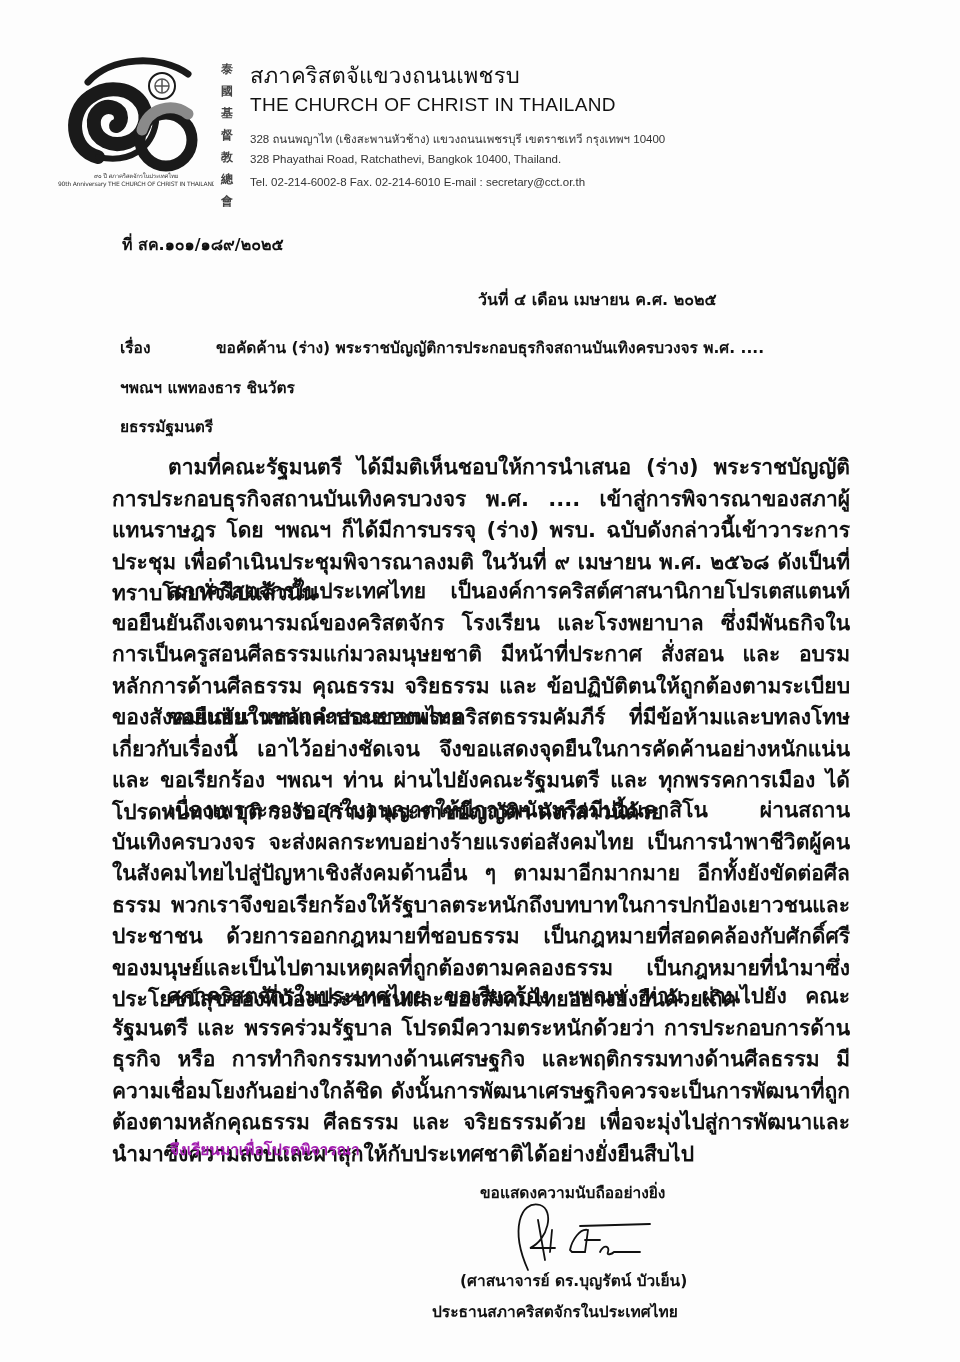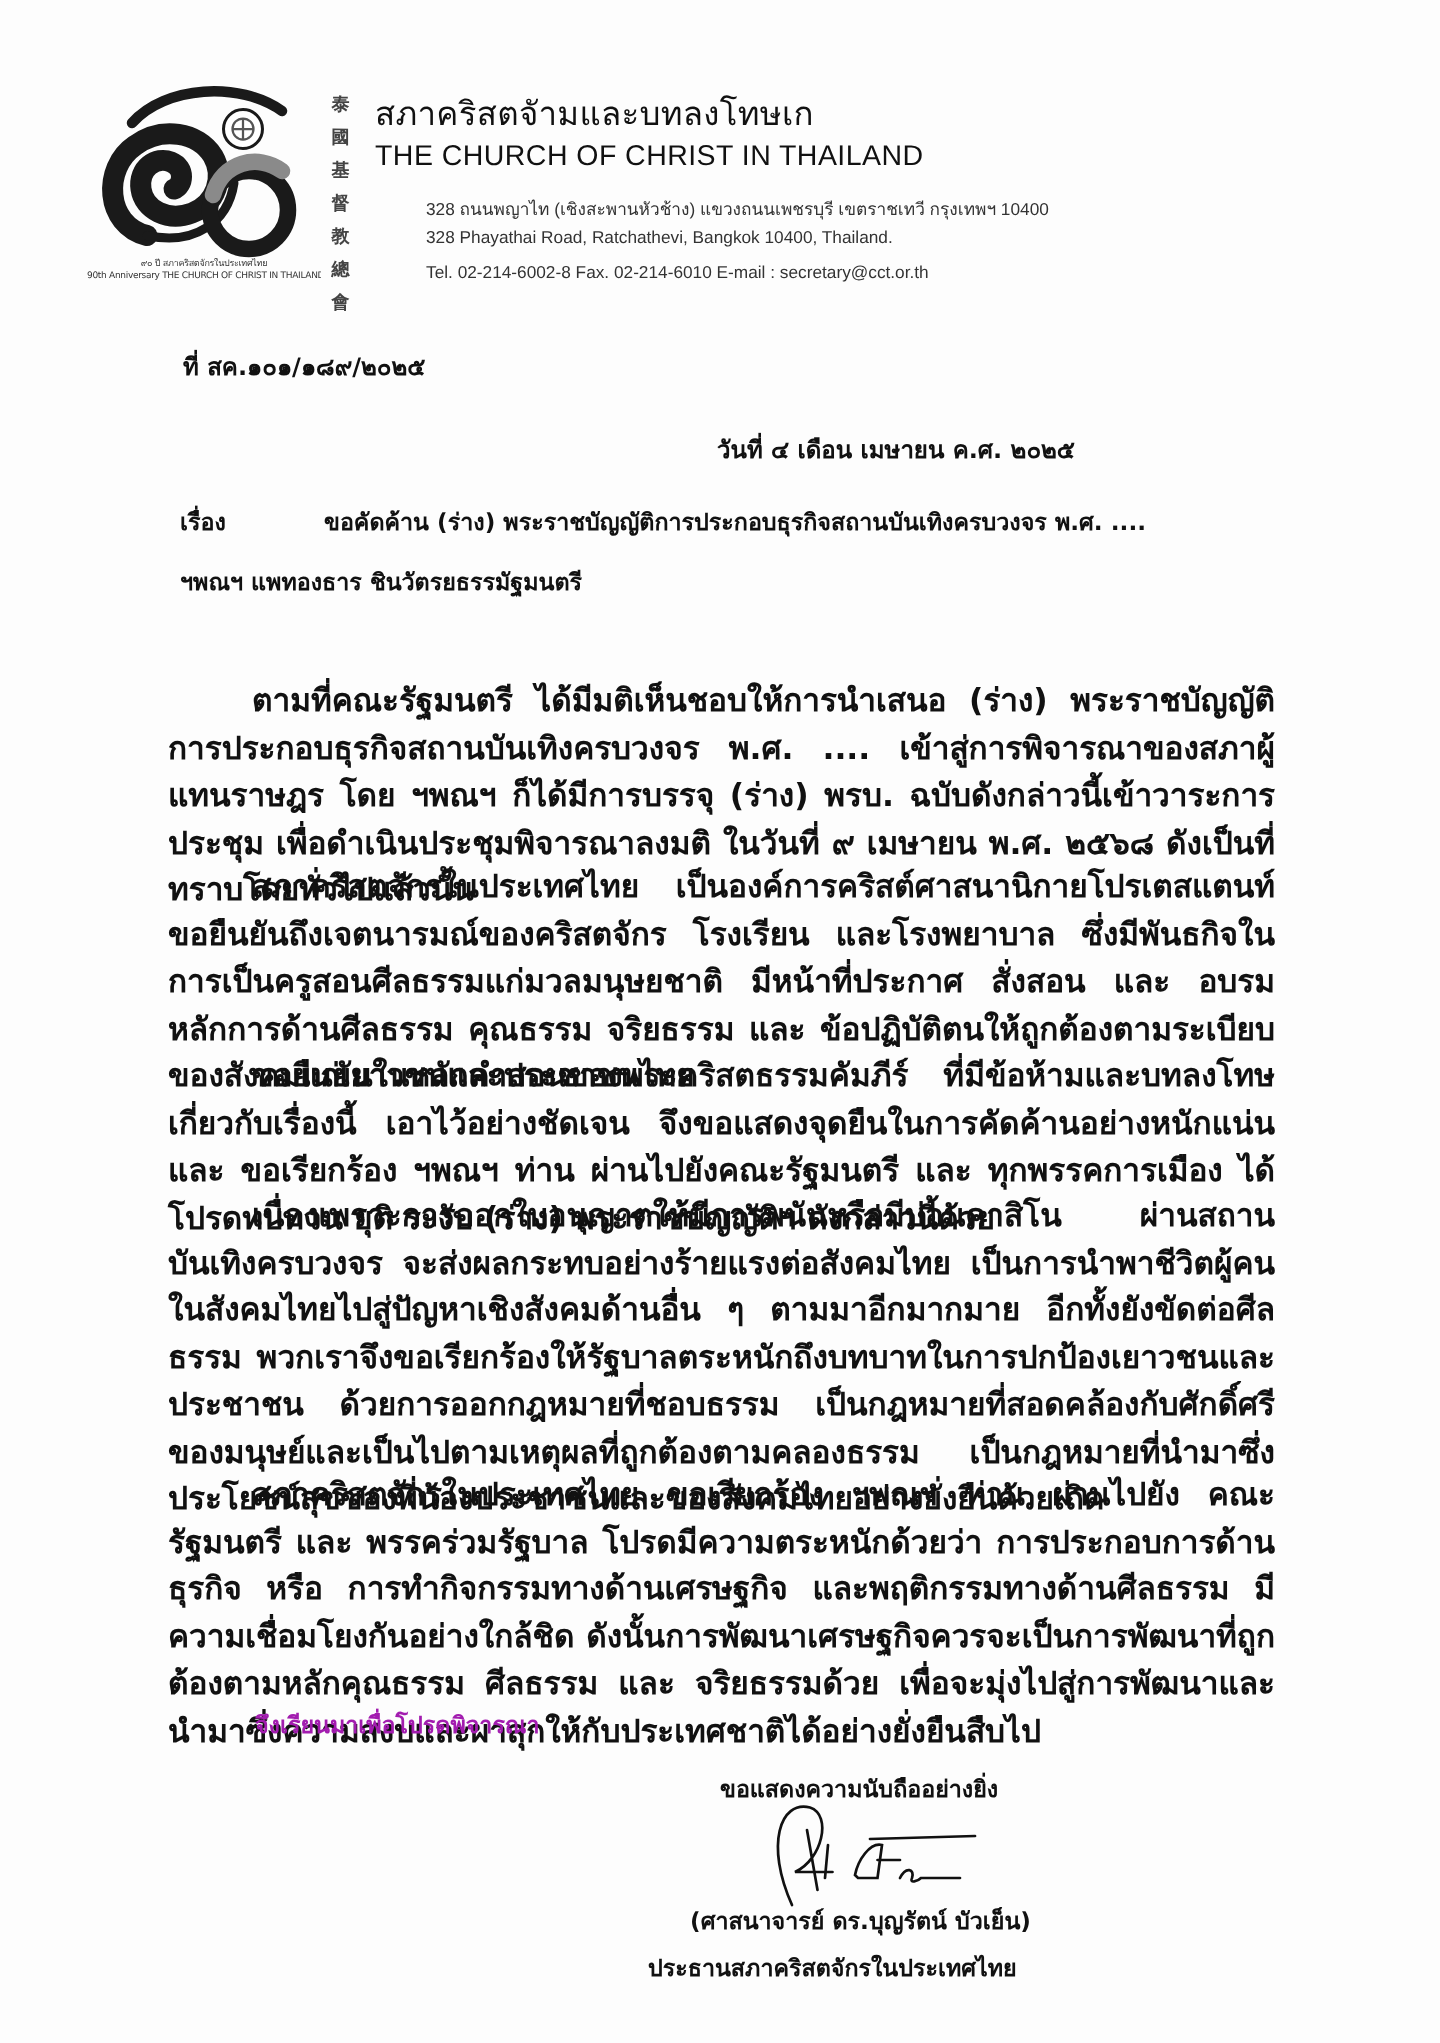--- a/index.html
+++ b/index.html
@@ -7,35 +7,35 @@
     body { position: relative; font-family: "DejaVu Sans", "Liberation Sans", sans-serif; color: #1a1a1a; }
 
     .page { position: absolute; left: 0; top: 0; width: 960px; height: 1362px; background: #fdfdfd; }
 
     
     .logo { position: absolute; left: 60px; top: 52px; width: 150px; height: 140px; }
     .logo-caption { position: absolute; left: 58px; top: 172px; width: 156px; text-align: center; font-size: 6px; line-height: 8px; color: #333; letter-spacing: -0.2px; white-space: nowrap; overflow: hidden; }
     .cjk-col { position: absolute; left: 219px; top: 58px; width: 16px; display: flex; flex-direction: column; align-items: center; font-family: "DejaVu Sans", sans-serif; font-size: 12px; line-height: 22px; color: #444; font-weight: bold; }
     .org-th { position: absolute; left: 250px; top: 58px; font-size: 22px; font-weight: normal; color: #111; letter-spacing: 0.2px; }
     .org-en { position: absolute; left: 250px; top: 94px; font-family: "Liberation Sans", sans-serif; font-size: 19px; color: #111; letter-spacing: 0.3px; }
-    .addr { position: absolute; left: 250px; font-family: "Liberation Sans", sans-serif; font-size: 11.5px; color: #333; white-space: nowrap; margin-left: 34px; }
+    .addr { position: absolute; left: 250px; font-family: "Liberation Sans", sans-serif; font-size: 11.5px; color: #333; white-space: nowrap; }
     .addr.l1 { top: 130px; }
     .addr.l2 { top: 153px; }
     .addr.l3 { top: 176px; }
 
     
     .ref { position: absolute; left: 122px; top: 232px; font-size: 16px; font-weight: bold; color: #111; }
     .date { position: absolute; left: 478px; top: 287px; font-size: 16px; font-weight: bold; color: #111; }
 
     
     .meta-row { position: absolute; left: 120px; display: flex; font-size: 15.5px; font-weight: bold; color: #111; }
     .meta-row .lbl { width: 96px; flex: none; }
     .meta-row.subject { top: 335px; }
     .meta-row.to { top: 375px; }
-    .to-lines { display: flex; flex-direction: row; }
+    .to-lines { display: flex; flex-direction: column; gap: 14px; }
 
     
     .body { position: absolute; left: 112px; width: 738px; font-size: 21px; font-weight: bold; line-height: 31.5px; color: #111; text-align: justify; text-align-last: left; }
     .body p { text-indent: 56px; }
     .p1 { top: 452px; }
     .p2 { top: 576px; }
     .p3 { top: 702px; }
     .p4 { top: 795px; }
     .p5 { top: 981px; }
 
@@ -71,21 +71,21 @@
   <div class="cjk-col">
     <span>泰</span>
     <span>國</span>
     <span>基</span>
     <span>督</span>
     <span>教</span>
     <span>總</span>
     <span>會</span>
   </div>
 
-  <div class="org-th">สภาคริสตจัามและบทลงโทษเก</div>
+  <div class="org-th">สภาคริสตจัแขวงถนนเพชรบ</div>
   <div class="org-en">THE CHURCH OF CHRIST IN THAILAND</div>
   <div class="addr l1">328 ถนนพญาไท (เชิงสะพานหัวช้าง) แขวงถนนเพชรบุรี เขตราชเทวี กรุงเทพฯ 10400</div>
   <div class="addr l2">328 Phayathai Road, Ratchathevi, Bangkok 10400, Thailand.</div>
   <div class="addr l3">Tel. 02-214-6002-8  Fax. 02-214-6010  E-mail : secretary@cct.or.th</div>
 
   <div class="ref">ที่  สค.๑๐๑/๑๘๙/๒๐๒๕</div>
   <div class="date">วันที่ ๔  เดือน เมษายน ค.ศ. ๒๐๒๕</div>
 
   <div class="meta-row subject">
     <span class="lbl">เรื่อง</span>

